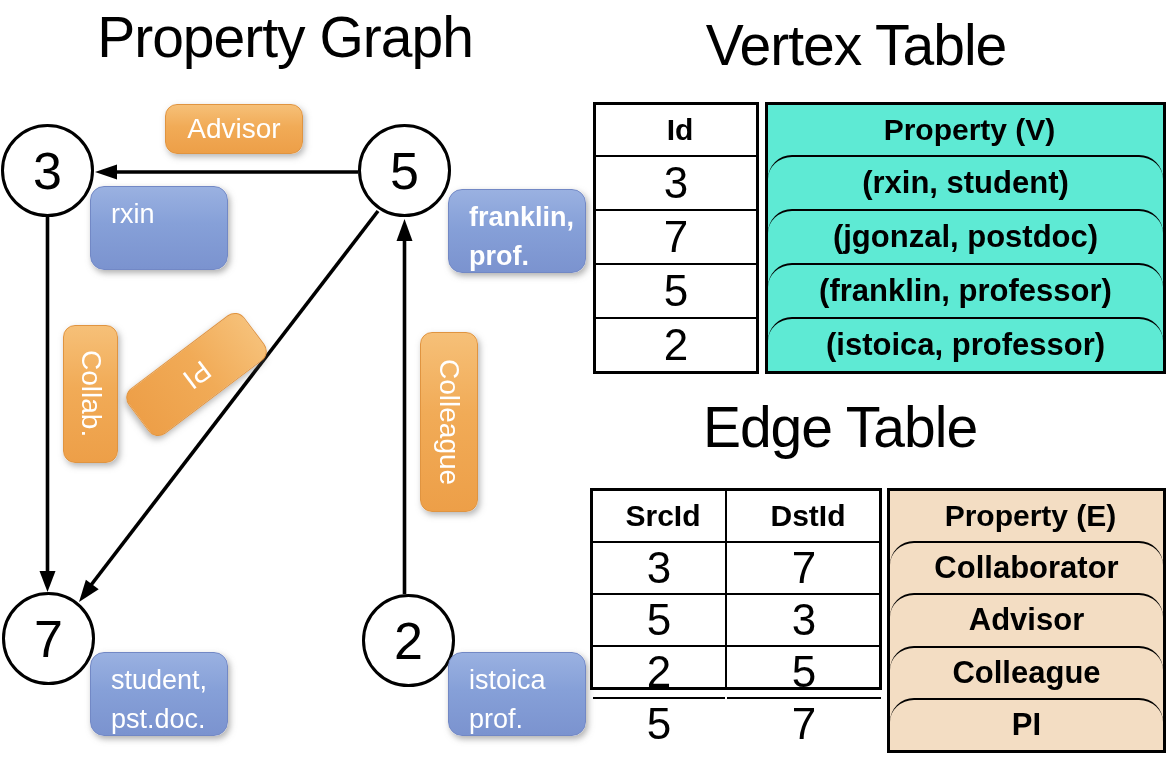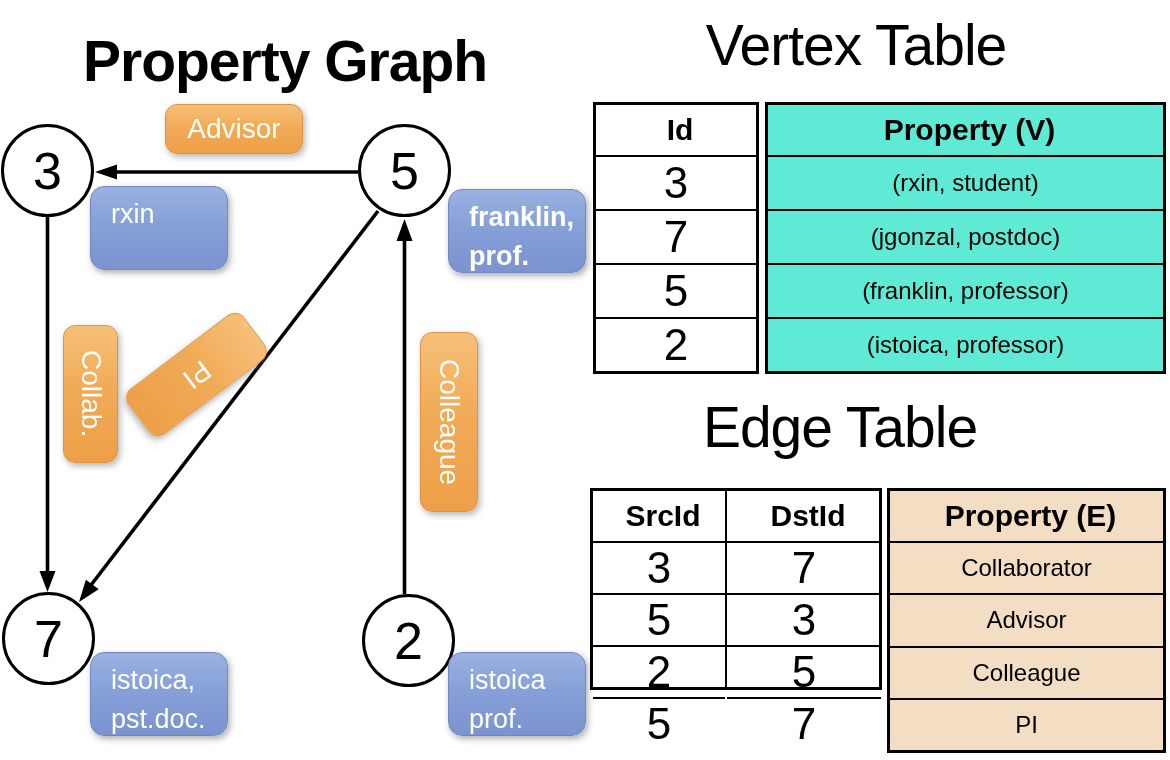--- a/index.html
+++ b/index.html
@@ -2,21 +2,21 @@
 <html><head>
 <meta charset="utf-8">
 <style>
   html,body{margin:0;padding:0;background:#fff;}
   .canvas{position:relative;width:1170px;height:760px;background:#fff;overflow:hidden;
           font-family:"Liberation Sans",sans-serif;color:#000;}
 
   
   .big-title{position:absolute;font-size:57px;font-weight:300;letter-spacing:-1px;
              white-space:nowrap;text-align:center;line-height:1.05;}
-  .title-graph{left:0;top:32px;width:570px;font-weight:bold;}
+  .title-graph{left:0;top:8px;width:570px;}
   .title-vertex{left:590px;top:16px;width:532px;}
   .title-edge{left:590px;top:398px;width:500px;}
 
   
   .edge-svg{position:absolute;left:0;top:0;pointer-events:none;}
 
   
   .vcircle{position:absolute;width:93px;height:93px;border:3.5px solid #000;border-radius:50%;
            background:#fff;box-sizing:border-box;display:flex;align-items:center;justify-content:center;
            font-size:52px;font-weight:300;line-height:1;}
@@ -48,21 +48,21 @@
   .tcol{position:absolute;border:3px solid #000;box-sizing:border-box;background:#fff;
         display:flex;flex-direction:column;}
   .tcol.split{flex-direction:row;padding:0;}
   .subcol{display:flex;flex-direction:column;flex:none;}
   .subcol + .subcol{border-left:2px solid #000;}
   .tcell{display:flex;align-items:center;justify-content:center;box-sizing:border-box;
          border-top:2px solid #000;flex:1;}
   .tcell:first-child{border-top:none;flex:none;height:50px;}
   .hd{font-weight:bold;font-size:30px;padding-left:8px;}
   .num{font-size:44px;font-weight:300;}
-  .val{font-size:24px;font-weight:400;white-space:nowrap;}
+  .val{font-size:31px;font-weight:700;white-space:nowrap;border-radius:24px;}
 
   .vt-id{left:593px;top:102px;width:166px;height:272px;}
   .vt-prop{left:765px;top:102px;width:401px;height:272px;background:#5eead4;}
   .et-ids{left:590px;top:488px;width:292px;height:202px;}
   .et-ids .subcol:first-child{width:132px;}
   .et-ids .subcol:last-child{width:154px;}
   .et-prop{left:887px;top:488px;width:279px;height:265px;background:#f3ddc3;}
 </style>
 </head>
 <body>
@@ -103,21 +103,21 @@
   </div>
 
   <div class="vbox b-rxin">
     <span>rxin</span>
   </div>
   <div class="vbox b-franklin">
     <span>franklin,</span>
     <span>prof.</span>
   </div>
   <div class="vbox b-jgonzal">
-    <span>istoica,</span>
+    <span>student,</span>
     <span>pst.doc.</span>
   </div>
   <div class="vbox b-istoica">
     <span>istoica</span>
     <span>prof.</span>
   </div>
 
   <div class="big-title title-vertex">Vertex Table</div>
 
   <div class="tcol vt-id">

